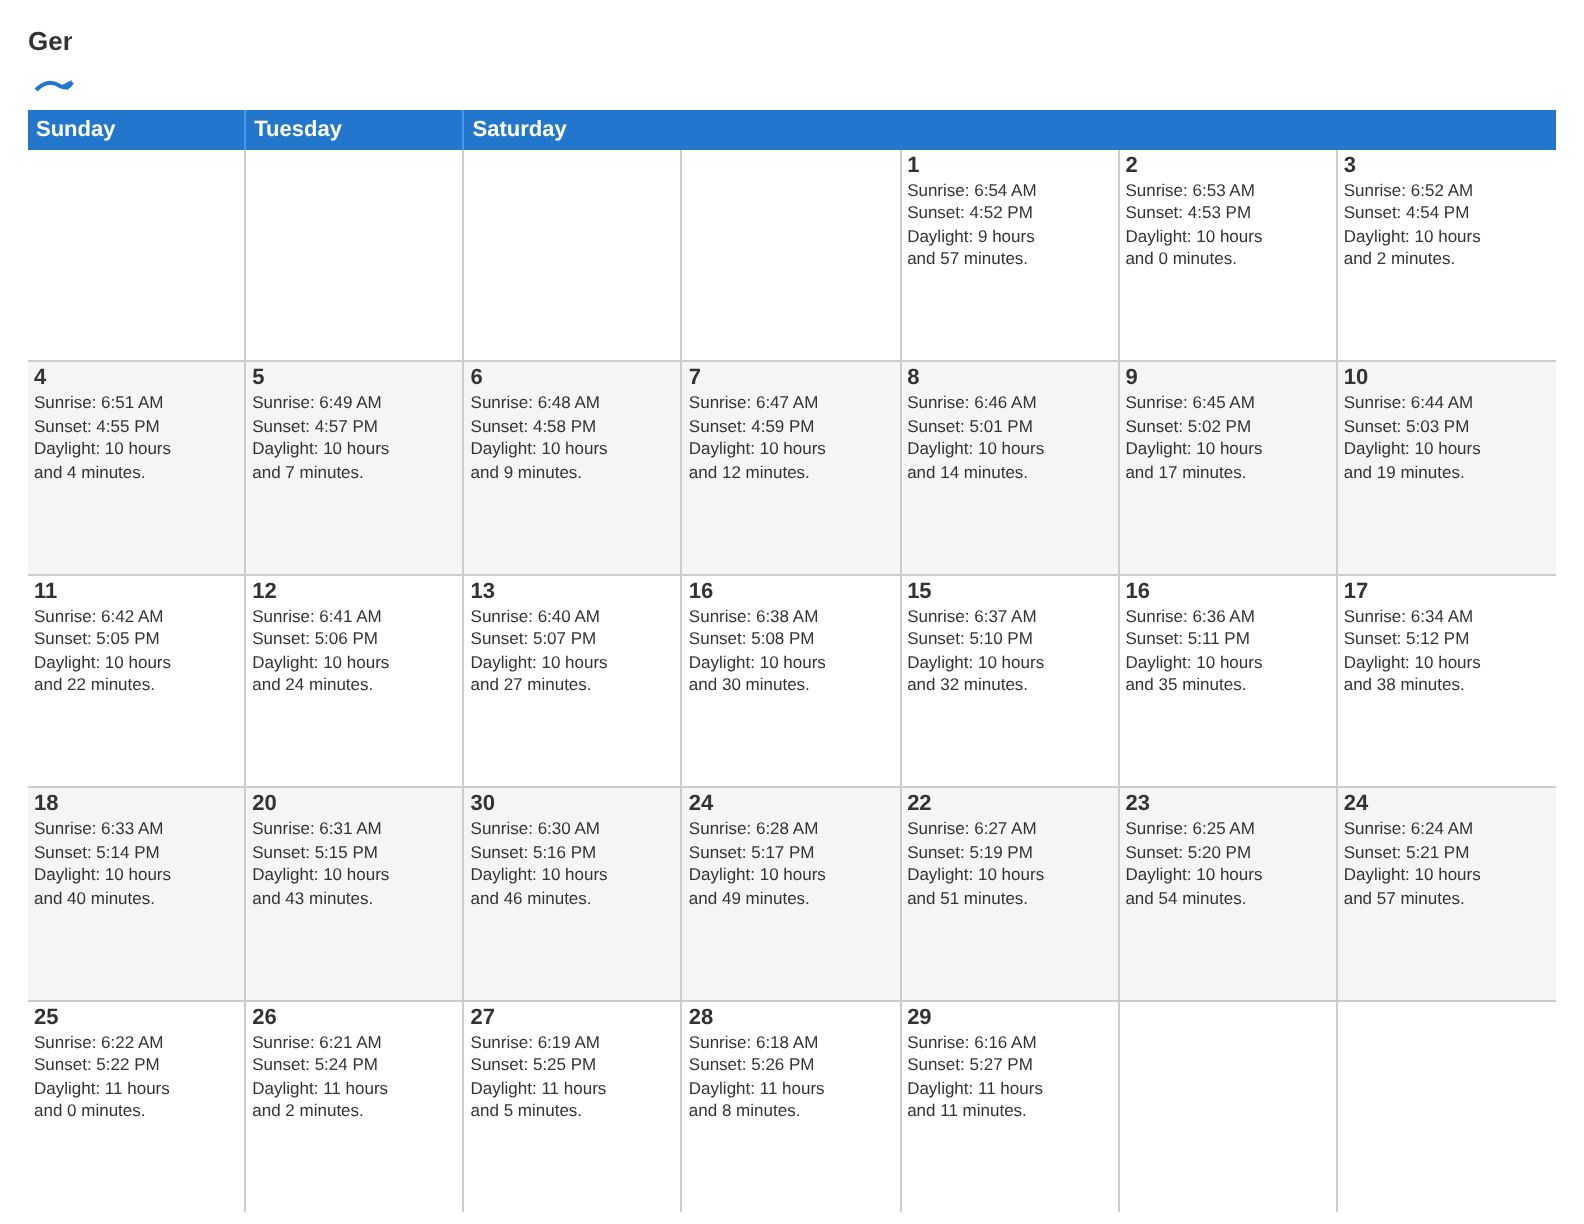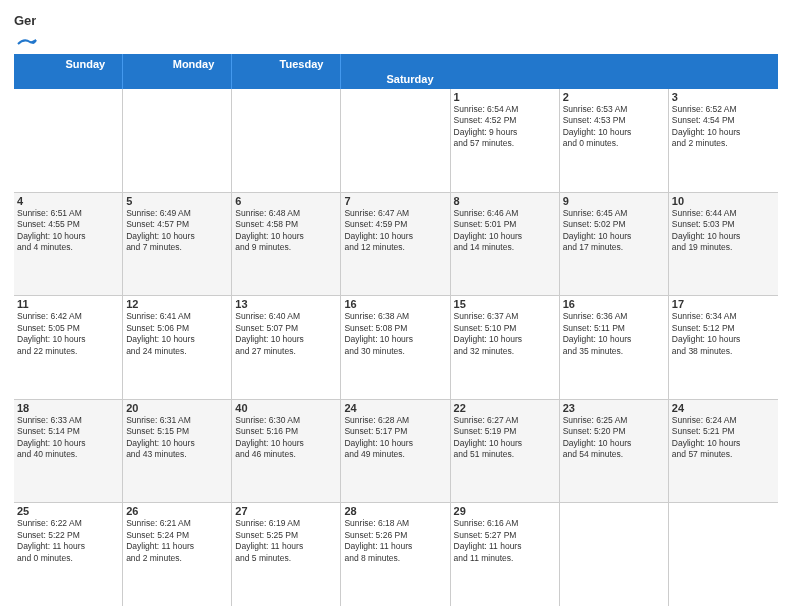--- a/index.html
+++ b/index.html
@@ -53,25 +53,25 @@
     }
     .cal-header {
       display: grid;
       grid-template-columns: repeat(7, 1fr);
       background: #2277cc;
       color: white;
       font-weight: bold;
       font-size: 11px;
     }
     .cal-header-cell {
-      padding: 4px 17px;
-      text-align: right;
+      padding: 4px 4px;
+      text-align: left;
       border-right: 1px solid #4499ee;
     }
-    .cal-header-cell:last-child { border-right: none; margin-top: 15px; }
+    .cal-header-cell:last-child { border-right: none; }
     .cal-body {
       display: flex;
       flex-direction: column;
       flex: 1;
     }
     .cal-row {
       display: grid;
       grid-template-columns: repeat(7, 1fr);
       flex: 1;
       border-bottom: 1px solid #ccc;
@@ -127,21 +127,20 @@
     </div>
     <div class="title-section">
       <div class="main-title"></div>
       <div class="subtitle"></div>
     </div>
   </div>
 
   <div class="calendar">
     <div class="cal-header">
     <div class="cal-header-cell">Sunday</div>
-        <div class="cal-header-cell">Monday</div>
         <div class="cal-header-cell">Tuesday</div>
         <div class="cal-header-cell">Saturday</div>
       </div>
     <div class="cal-body">
     <div class="cal-row">
           <div class="cal-cell"></div>
           <div class="cal-cell"></div>
           <div class="cal-cell"></div>
           <div class="cal-cell"></div>
           <div class="cal-cell">
@@ -220,21 +219,21 @@
         <div class="cal-row">
           <div class="cal-cell alt-row">
             <span class="day-number">18</span>
             <div class="day-info">Sunrise: 6:33 AM<br>Sunset: 5:14 PM<br>Daylight: 10 hours<br>and 40 minutes.</div>
           </div>
           <div class="cal-cell alt-row">
             <span class="day-number">20</span>
             <div class="day-info">Sunrise: 6:31 AM<br>Sunset: 5:15 PM<br>Daylight: 10 hours<br>and 43 minutes.</div>
           </div>
           <div class="cal-cell alt-row">
-            <span class="day-number">40</span>
+            <span class="day-number">30</span>
             <div class="day-info">Sunrise: 6:30 AM<br>Sunset: 5:16 PM<br>Daylight: 10 hours<br>and 46 minutes.</div>
           </div>
           <div class="cal-cell alt-row">
             <span class="day-number">24</span>
             <div class="day-info">Sunrise: 6:28 AM<br>Sunset: 5:17 PM<br>Daylight: 10 hours<br>and 49 minutes.</div>
           </div>
           <div class="cal-cell alt-row">
             <span class="day-number">22</span>
             <div class="day-info">Sunrise: 6:27 AM<br>Sunset: 5:19 PM<br>Daylight: 10 hours<br>and 51 minutes.</div>
           </div>

